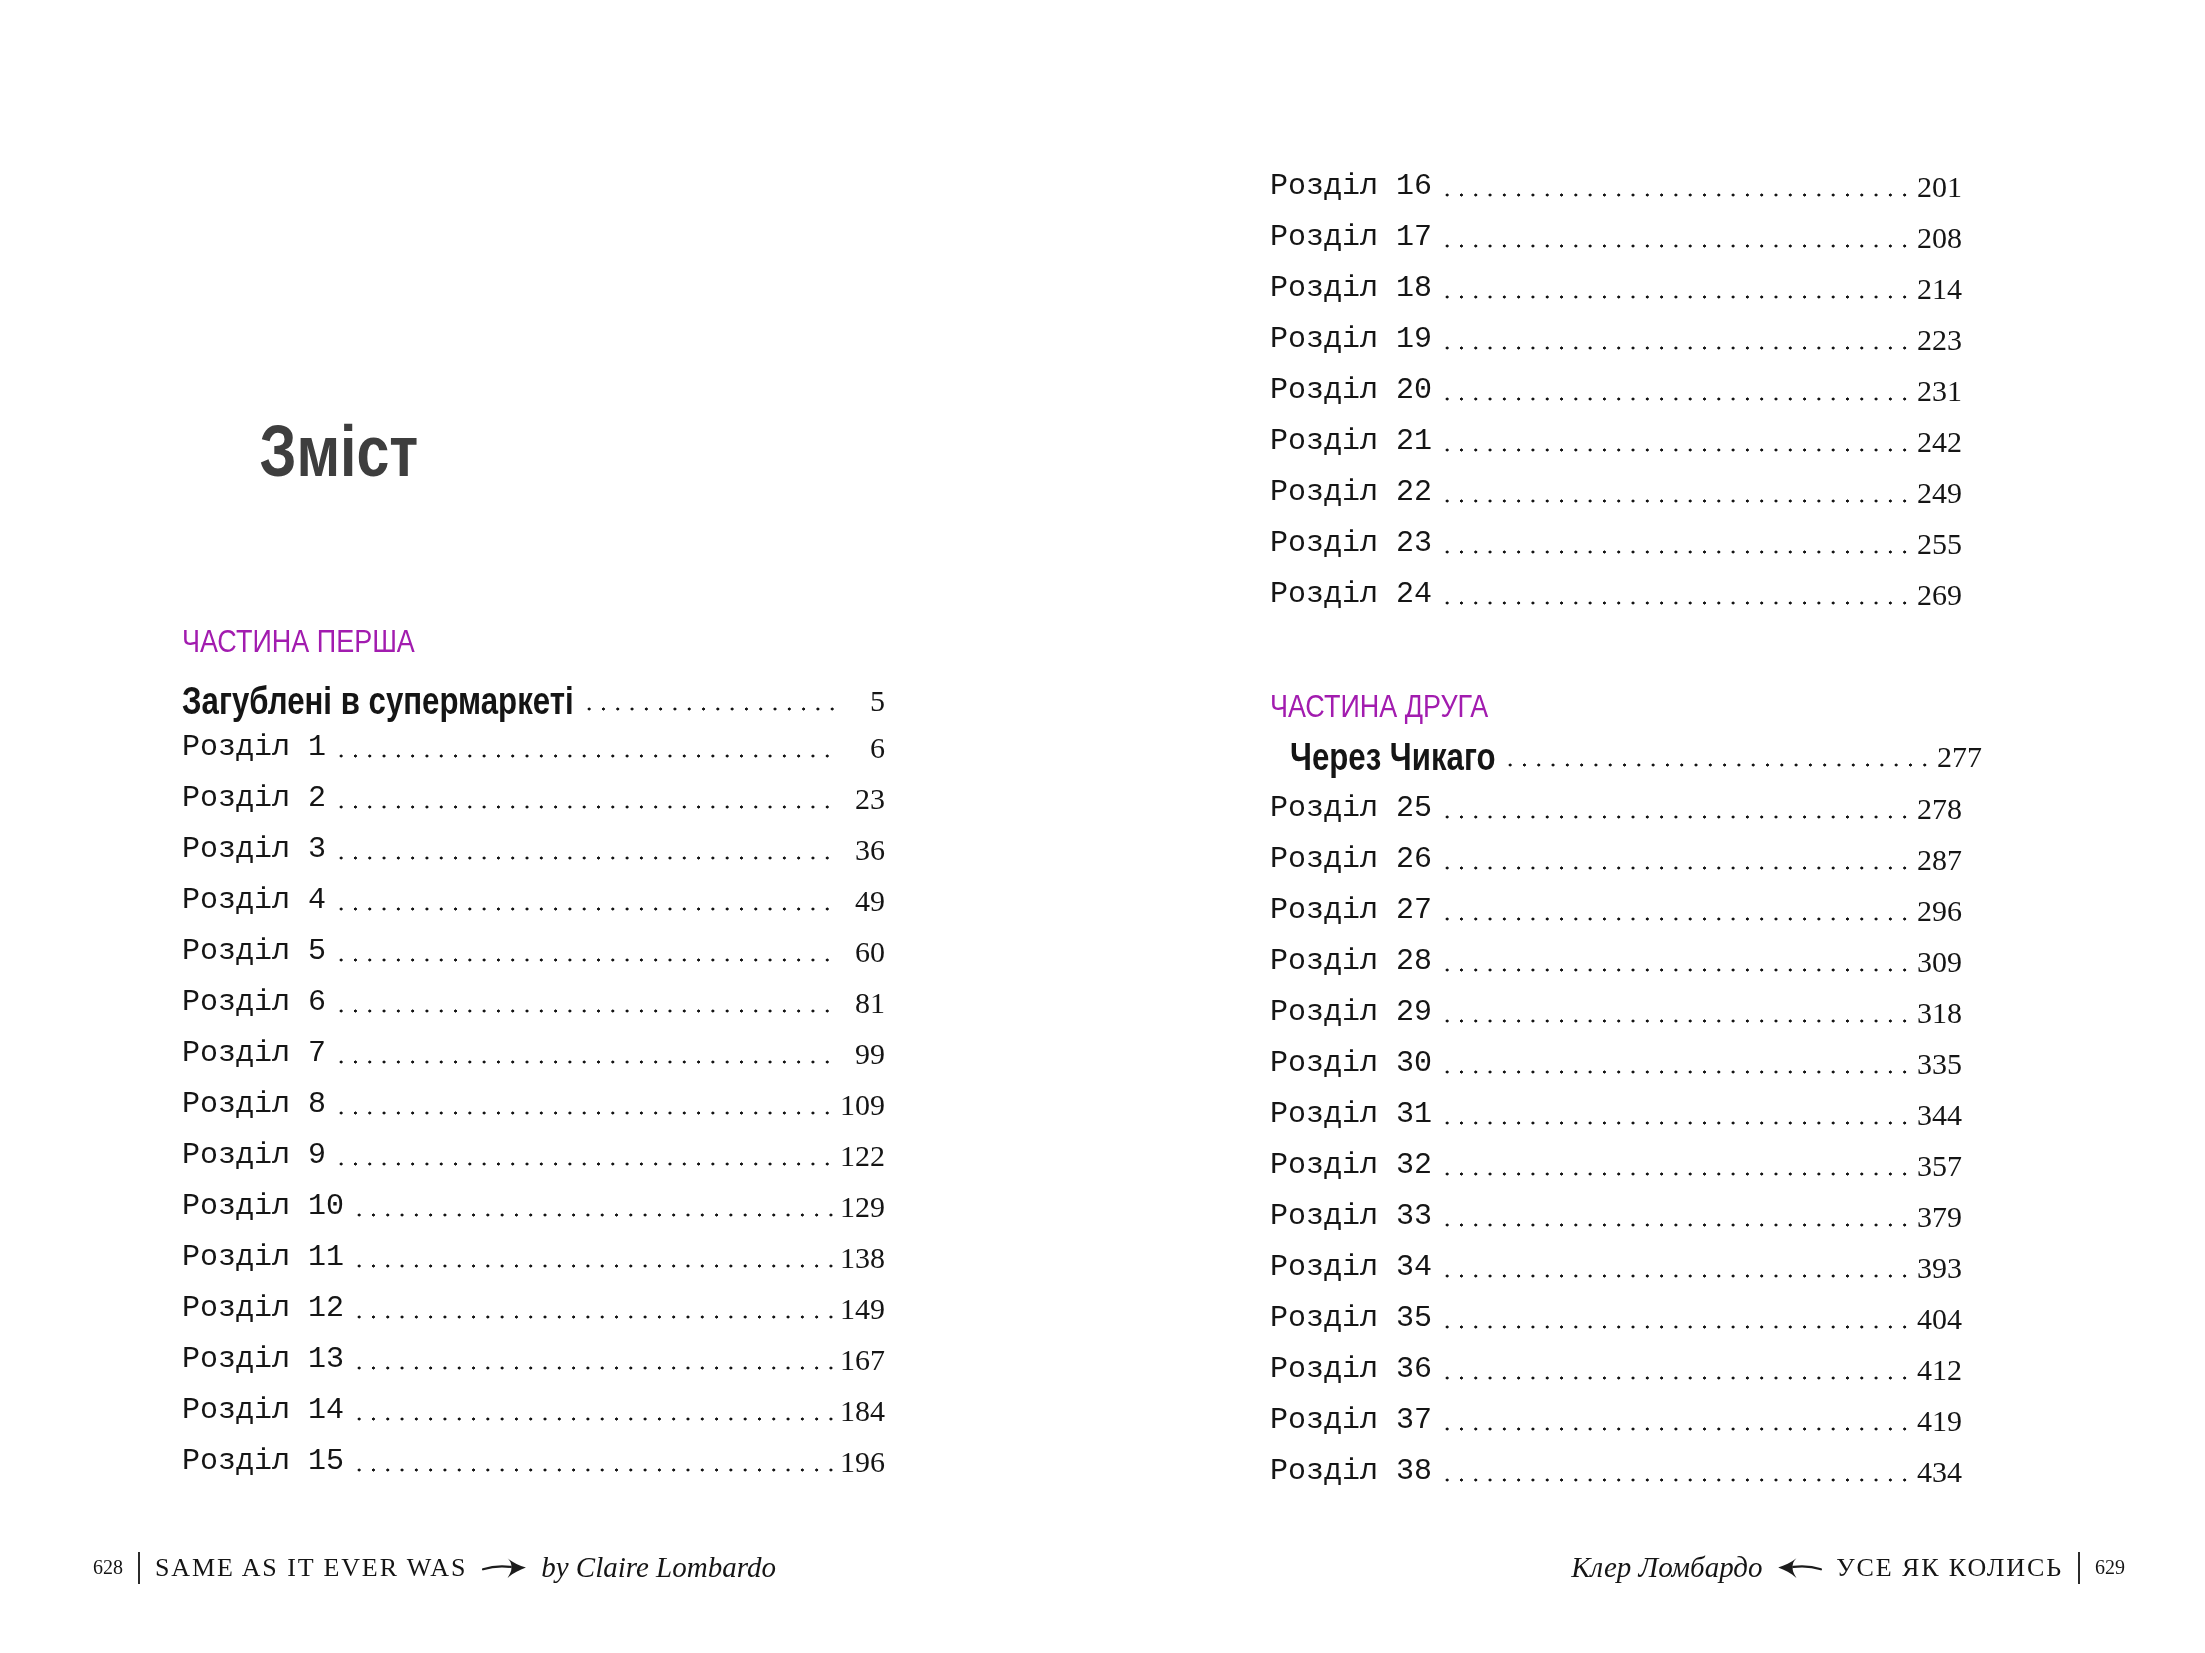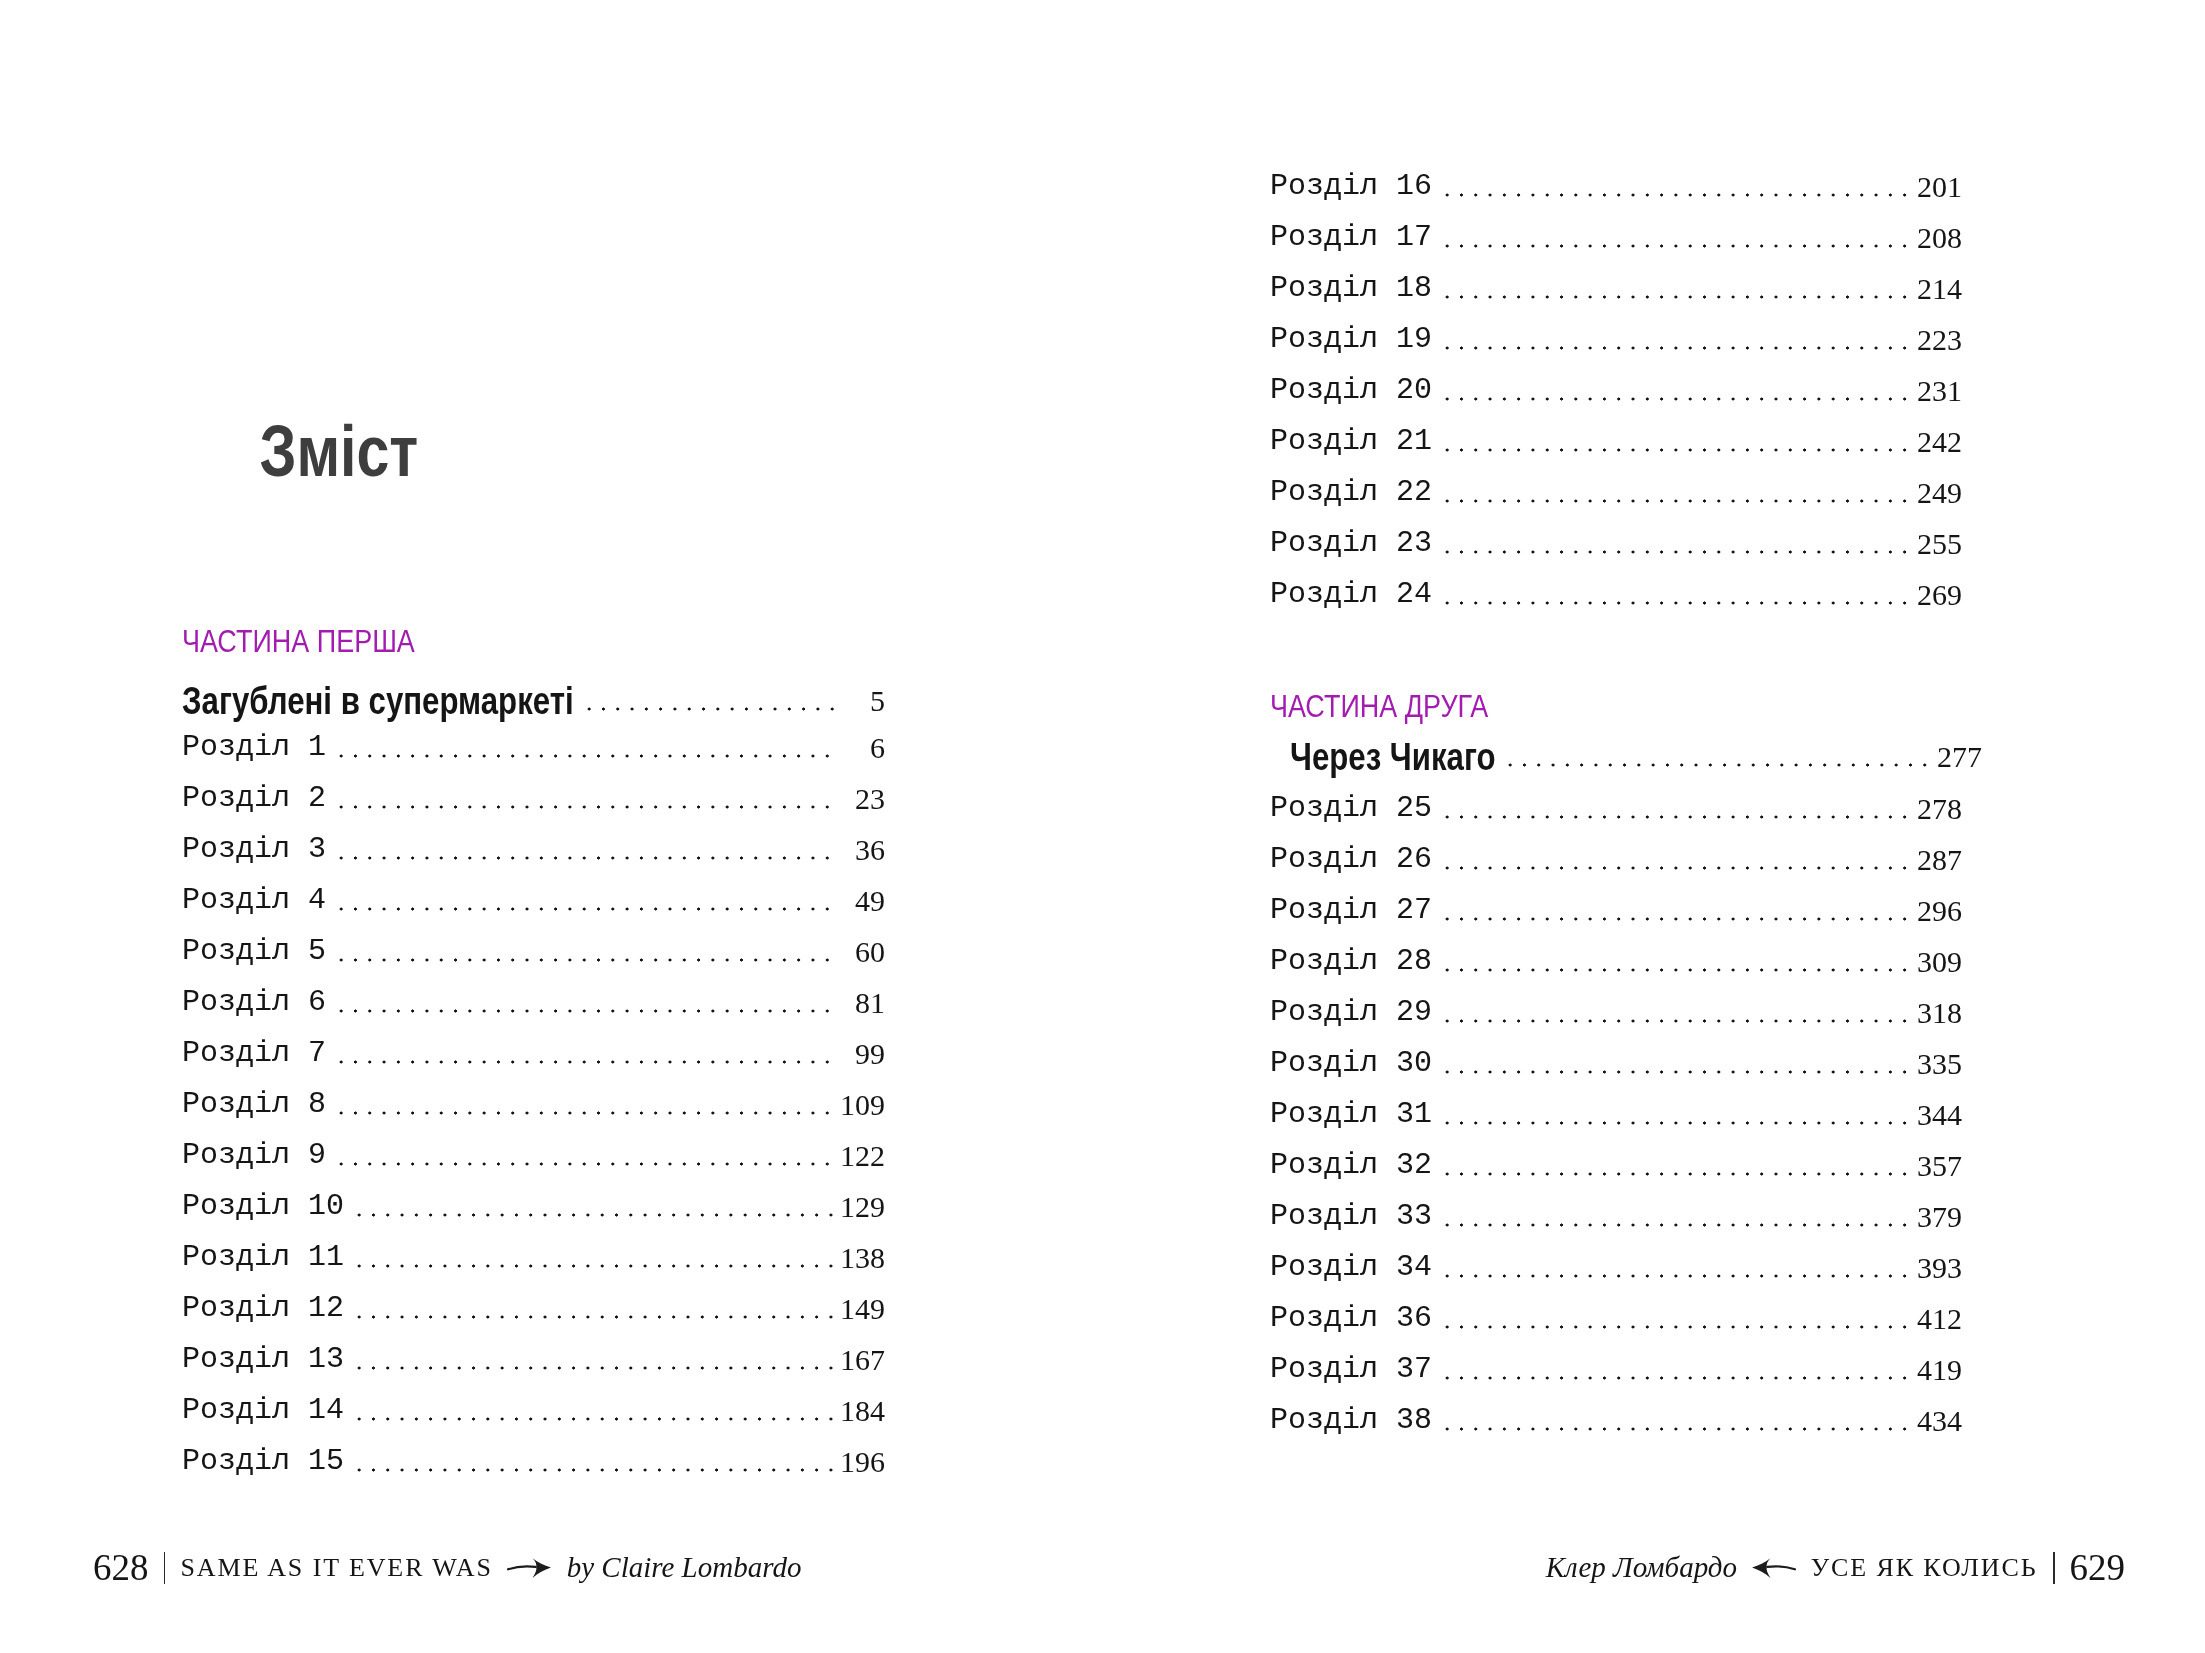--- a/index.html
+++ b/index.html
@@ -46,21 +46,21 @@
   }
   .doc-title-wrap { text-align:left; }
   .doc-title {
     font-family:"Liberation Sans", sans-serif;
     font-weight:700; font-size:72px; line-height:73px;
     color:#3e3e3e; white-space:nowrap;
   }
 
   
   .footer { display:flex; align-items:center; height:45px; white-space:nowrap; }
-  .footer .pagenum { font-size:37px; line-height:45px; }
+  .footer .pagenum { font-size:20px; line-height:45px; }
   .footer .rule { width:1.9px; height:32px; background:#2b2b2b; margin:0 15px; }
   .footer .booktitle { font-size:26px; letter-spacing:1.9px; line-height:45px; }
   .footer .byline, .footer .author { font-style:italic; font-size:29px; line-height:45px; }
   .footer-arrow { width:49px; height:29px; margin:0 12.4px; color:#1c1c1c; flex:0 0 auto; }
   .footer-arrow.left { transform:scaleX(-1); }
 </style>
 </head>
 <body>
 
 <div class="abs doc-title-wrap" style="left:182px; top:415px; width:703px; padding-left:60px;">
@@ -300,20 +300,25 @@
     <span class="toc-dots"></span>
     <span class="toc-page">379</span>
   </div>
 
   <div class="toc-row">
     <span class="toc-label">Розділ 34</span>
     <span class="toc-dots"></span>
     <span class="toc-page">393</span>
   </div>
 
+  <div class="toc-row">
+    <span class="toc-label">Розділ 35</span>
+    <span class="toc-dots"></span>
+    <span class="toc-page">404</span>
+  </div>
 
   <div class="toc-row">
     <span class="toc-label">Розділ 36</span>
     <span class="toc-dots"></span>
     <span class="toc-page">412</span>
   </div>
 
   <div class="toc-row">
     <span class="toc-label">Розділ 37</span>
     <span class="toc-dots"></span>

